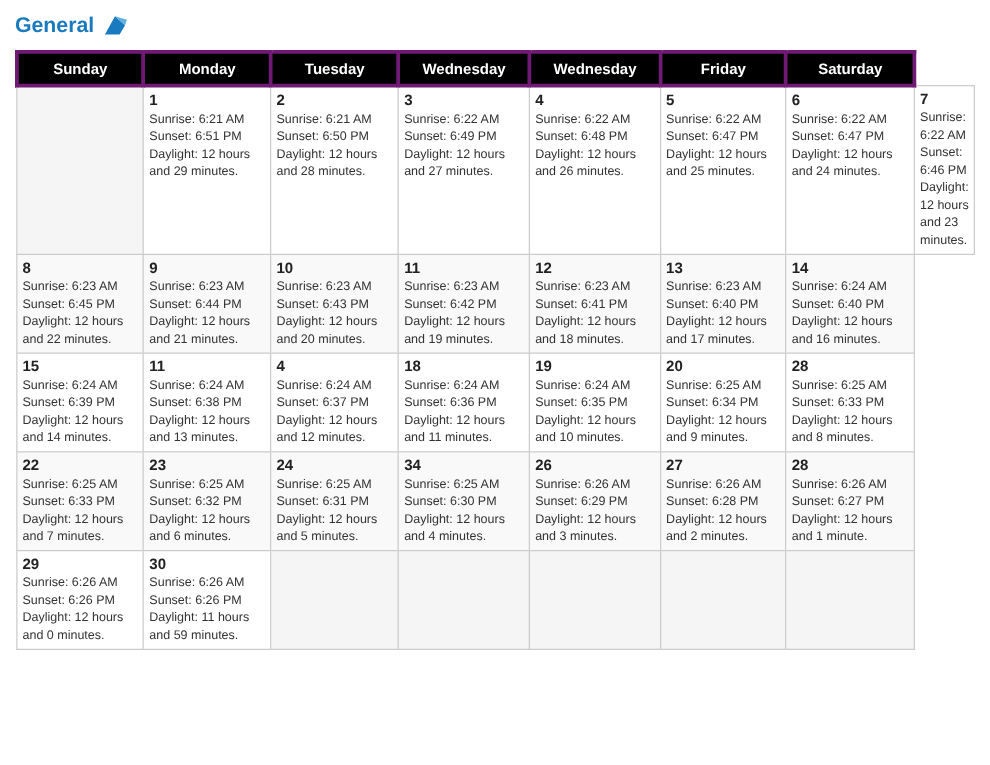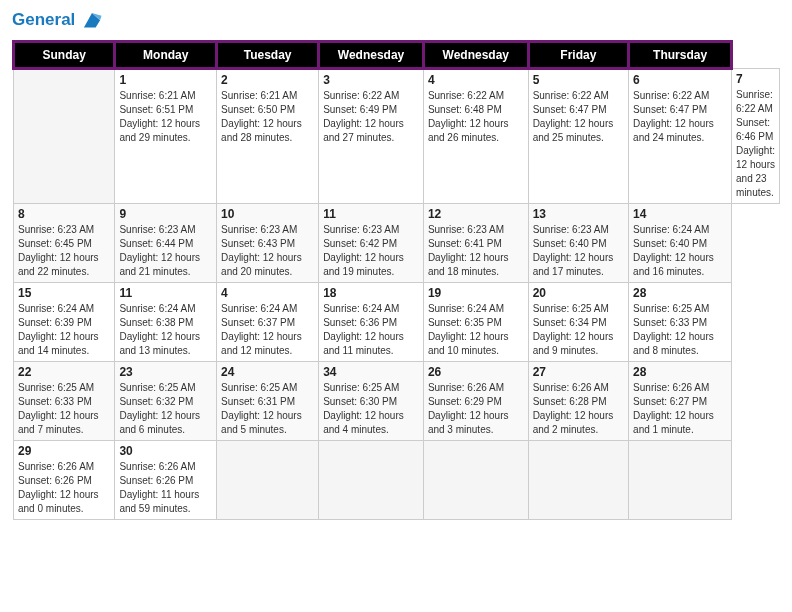--- a/index.html
+++ b/index.html
@@ -110,21 +110,21 @@
 
   <table>
     <thead>
       <tr>
       <th>Sunday</th>
           <th>Monday</th>
           <th>Tuesday</th>
           <th>Wednesday</th>
           <th>Wednesday</th>
           <th>Friday</th>
-          <th>Thursday</th>
+          <th>Saturday</th>
         </tr>
     </thead>
     <tbody id="calendar-body">
     <tr>
           <td class="empty"></td>
           <td>
             <span class="day-num">1</span>
             <div class="day-info">Sunrise: 6:21 AM<br>Sunset: 6:51 PM<br>Daylight: 12 hours and 29 minutes.</div>
           </td>
           <td>

